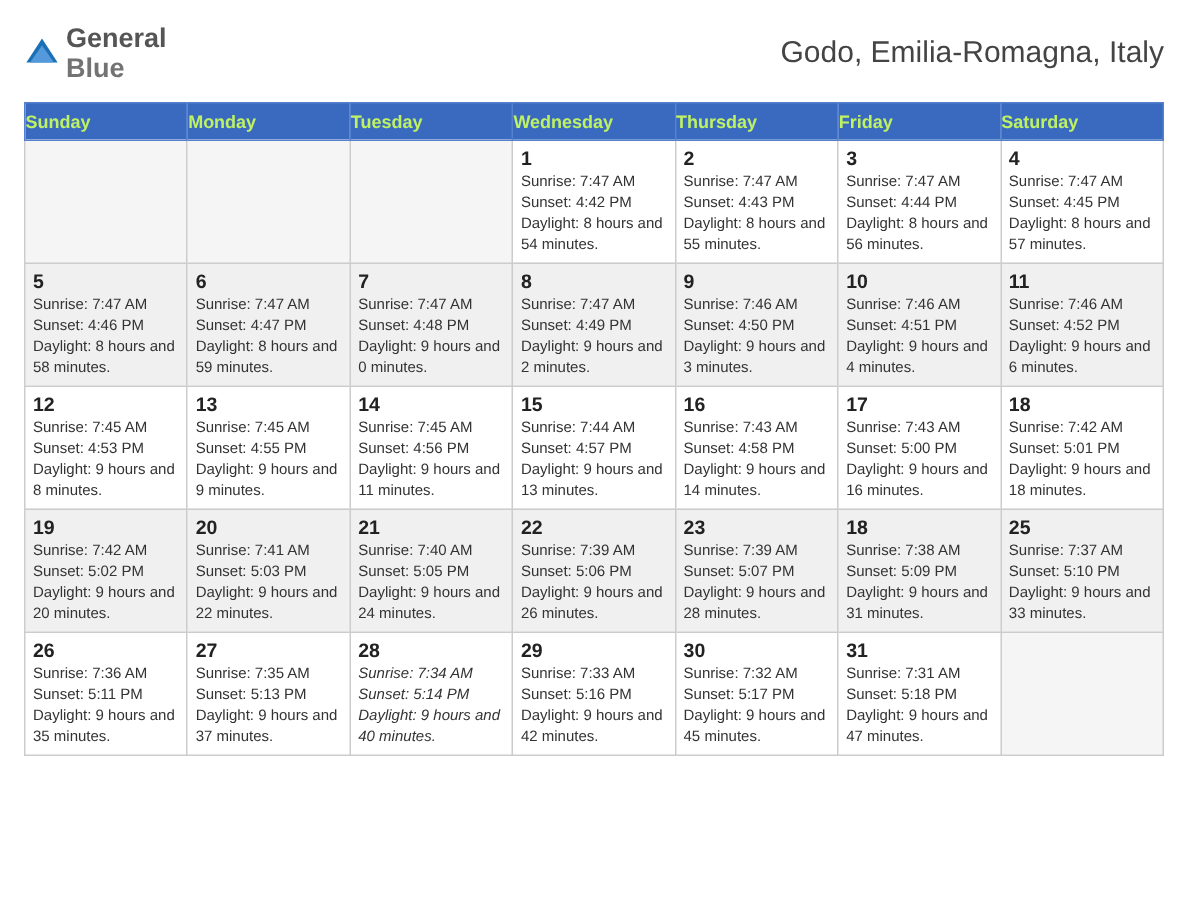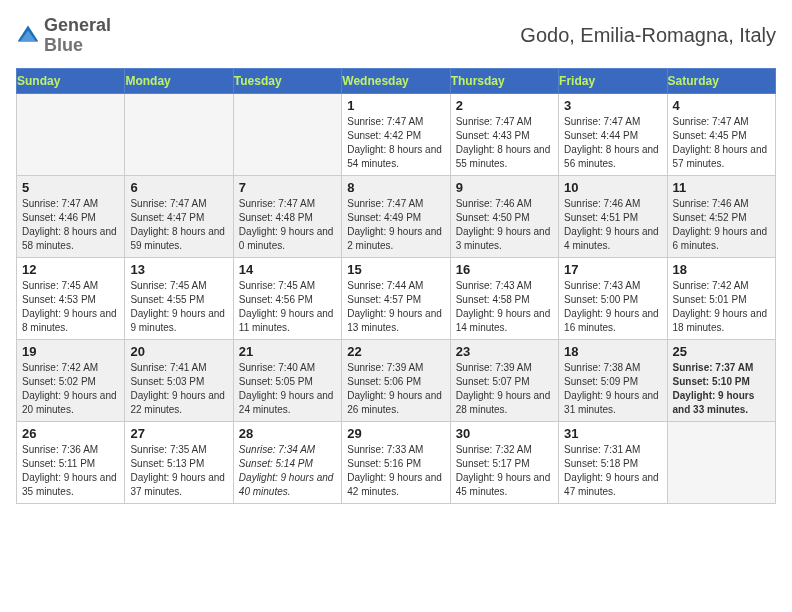--- a/index.html
+++ b/index.html
@@ -186,21 +186,21 @@
 Daylight: 9 hours and 24 minutes.</span></td>
         <td class="shaded"><span class="day-num">22</span><span class="cell-text" style="white-space: pre-line;">Sunrise: 7:39 AM
 Sunset: 5:06 PM
 Daylight: 9 hours and 26 minutes.</span></td>
         <td class="shaded"><span class="day-num">23</span><span class="cell-text" style="white-space: pre-line;">Sunrise: 7:39 AM
 Sunset: 5:07 PM
 Daylight: 9 hours and 28 minutes.</span></td>
         <td class="shaded"><span class="day-num">18</span><span class="cell-text" style="white-space: pre-line;">Sunrise: 7:38 AM
 Sunset: 5:09 PM
 Daylight: 9 hours and 31 minutes.</span></td>
-        <td class="shaded"><span class="day-num">25</span><span class="cell-text" style="white-space: pre-line; font-weight: bold;">Sunrise: 7:37 AM
+        <td class="shaded"><span class="day-num">25</span><span class="cell-text" style="white-space: pre-line;">Sunrise: 7:37 AM
 Sunset: 5:10 PM
 Daylight: 9 hours and 33 minutes.</span></td>
       </tr>
       <tr>
         <td><span class="day-num">26</span><span class="cell-text" style="white-space: pre-line;">Sunrise: 7:36 AM
 Sunset: 5:11 PM
 Daylight: 9 hours and 35 minutes.</span></td>
         <td><span class="day-num">27</span><span class="cell-text" style="white-space: pre-line;">Sunrise: 7:35 AM
 Sunset: 5:13 PM
 Daylight: 9 hours and 37 minutes.</span></td>

